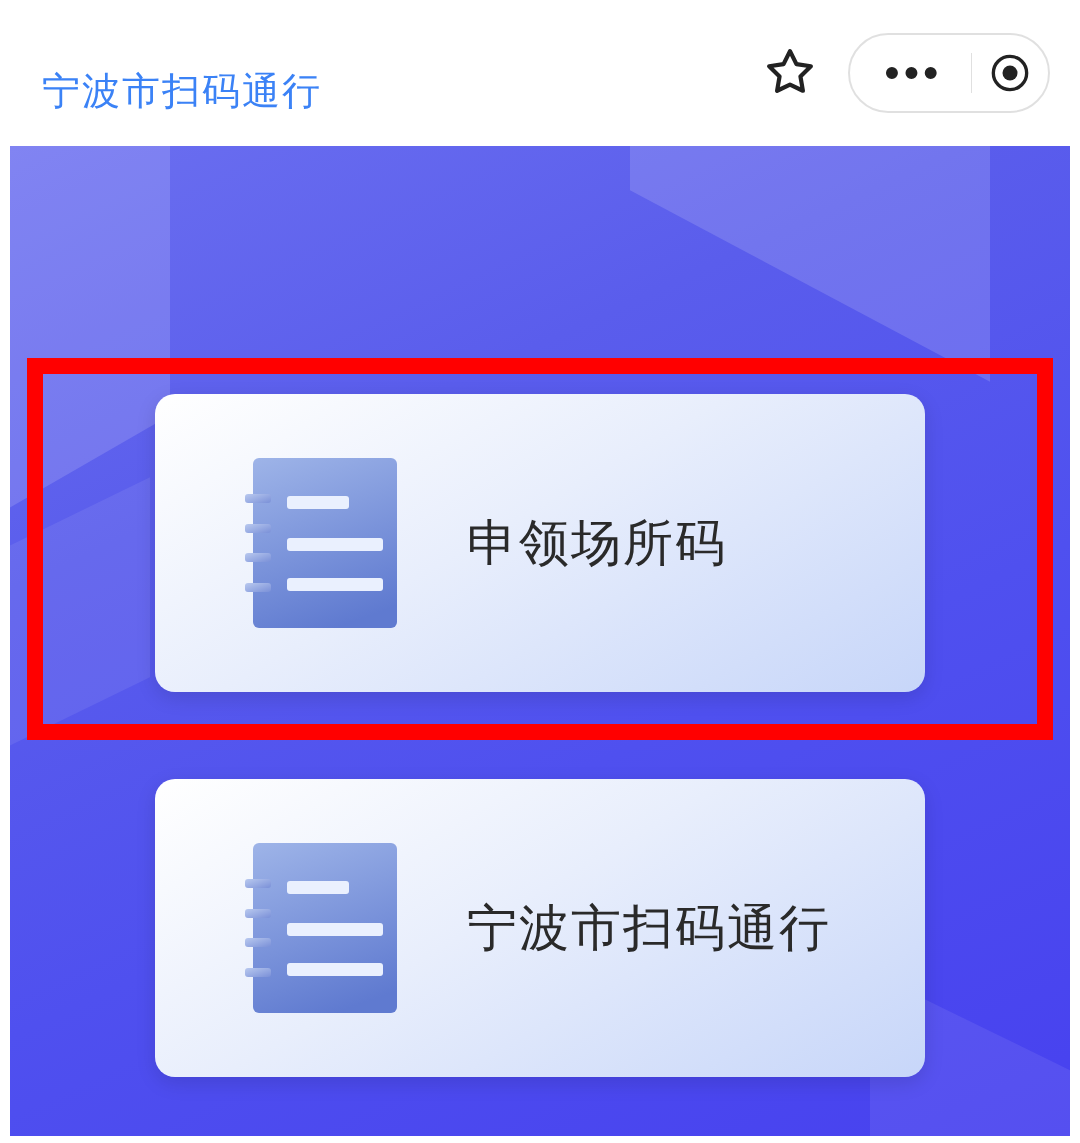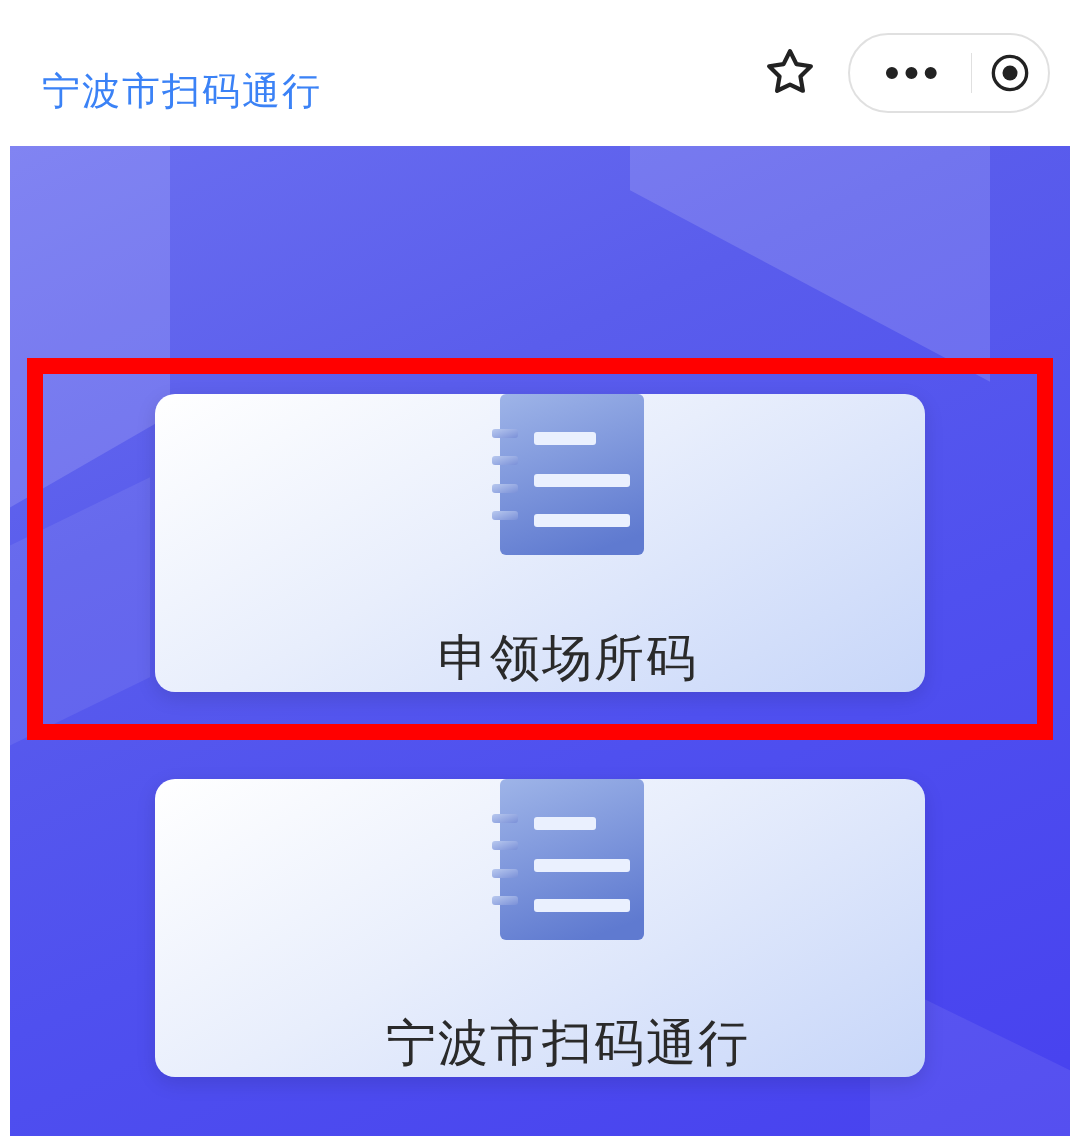--- a/index.html
+++ b/index.html
@@ -86,26 +86,25 @@
 
     .card {
       position: absolute;
       left: 145px;
       right: 145px;
       height: 298px;
       background: linear-gradient(150deg, #ffffff 0%, #e8eefc 45%, #c7d6f9 100%);
       border-radius: 20px;
       display: flex;
       align-items: center;
-      padding-left: 56px;
+      padding-left: 90px;
       gap: 70px;
       cursor: pointer;
       box-shadow: 0 6px 20px rgba(0,0,0,0.12);
       z-index: 3;
-      flex-direction: column;
     }
     .card.card-1 { top: 248px; }
     .card.card-2 { top: 633px; }
 
     .card-label {
       font-size: 50px;
       color: #2a2a2a;
       letter-spacing: 2px;
     }
 

